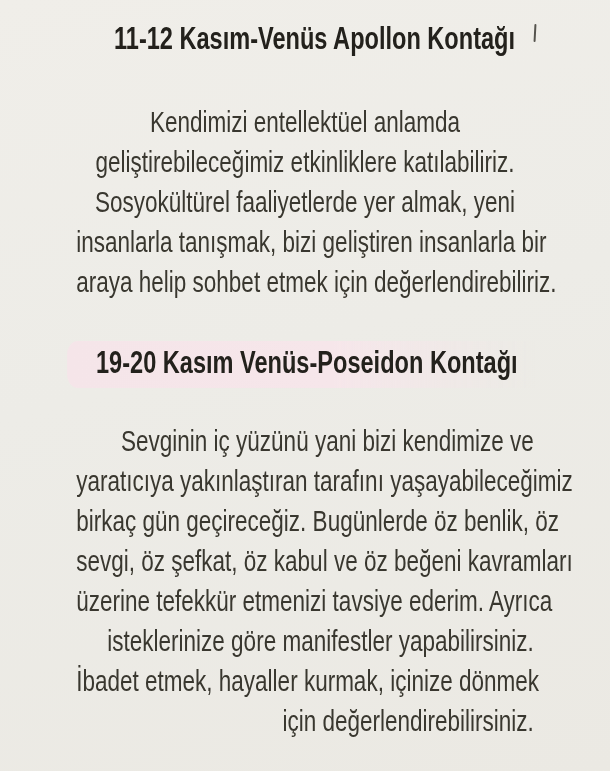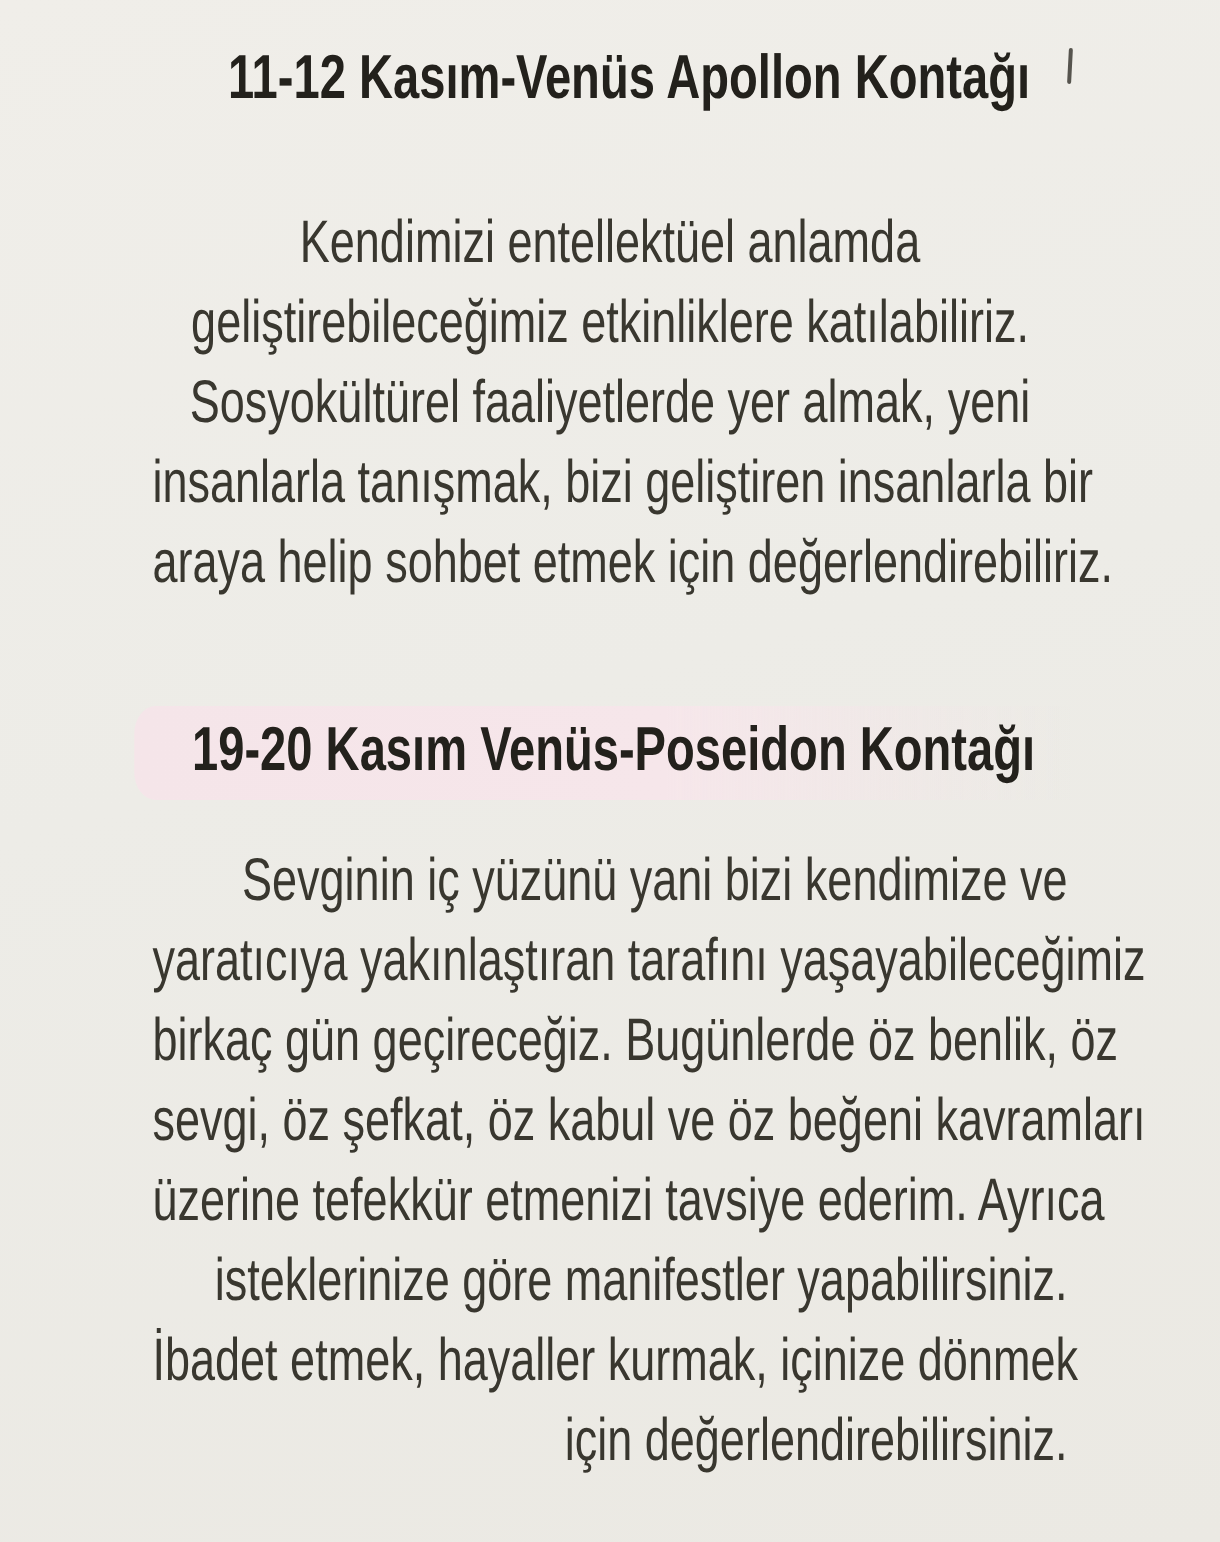--- a/index.html
+++ b/index.html
@@ -40,21 +40,21 @@
     color: #39372f;
     transform: scaleX(0.75);
     transform-origin: 50% 0;
     white-space: nowrap;
   }
   .para .line {
     height: 40px;
   }
   .block-heading-1 { top: 19px; padding-left: 19px; }
   .block-para-1    { top: 102px; }
-  .block-heading-2 { top: 341px; margin-top: 12px; }
+  .block-heading-2 { top: 341px; }
   .block-para-2    { top: 421px; text-align: right; }
 
   .hl {
     display: inline-block;
     background: linear-gradient(90deg,
       #f5e5e9 0%,
       #f6e6ea 55%,
       rgba(245, 229, 233, 0.35) 80%,
       rgba(245, 229, 233, 0) 97%);
     border-radius: 14px;

